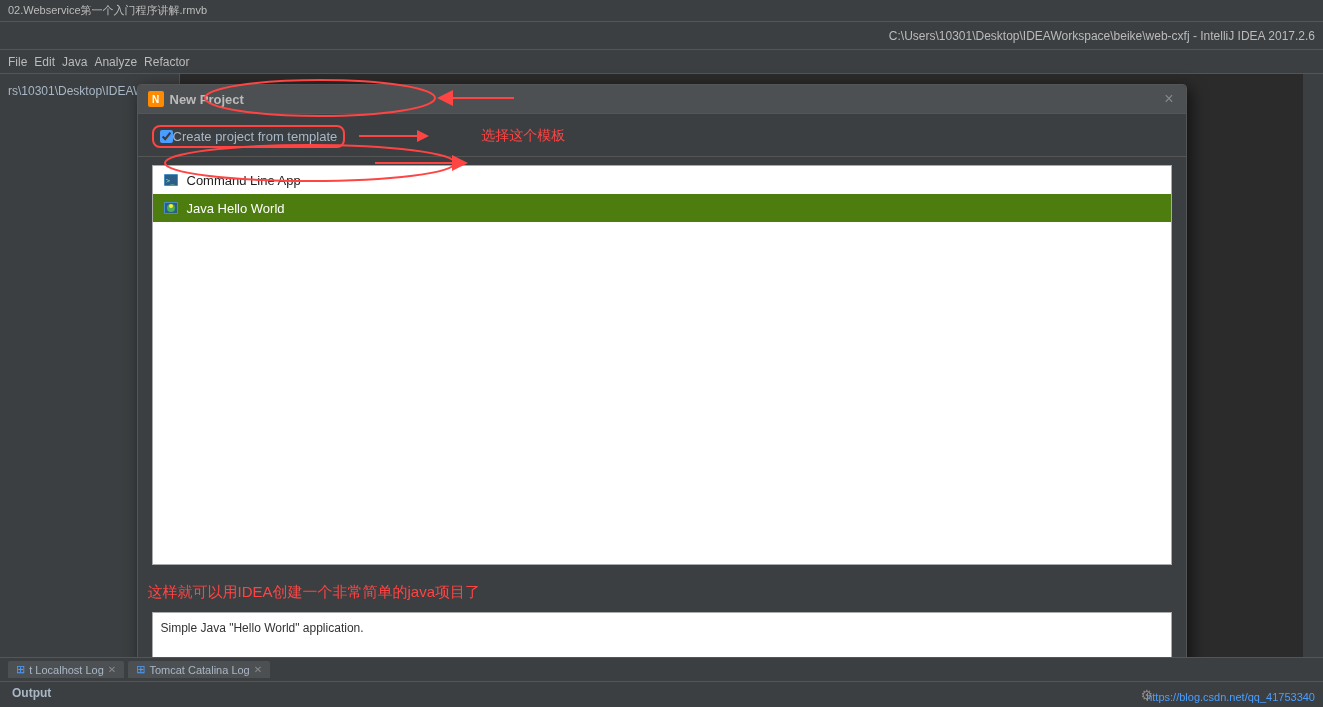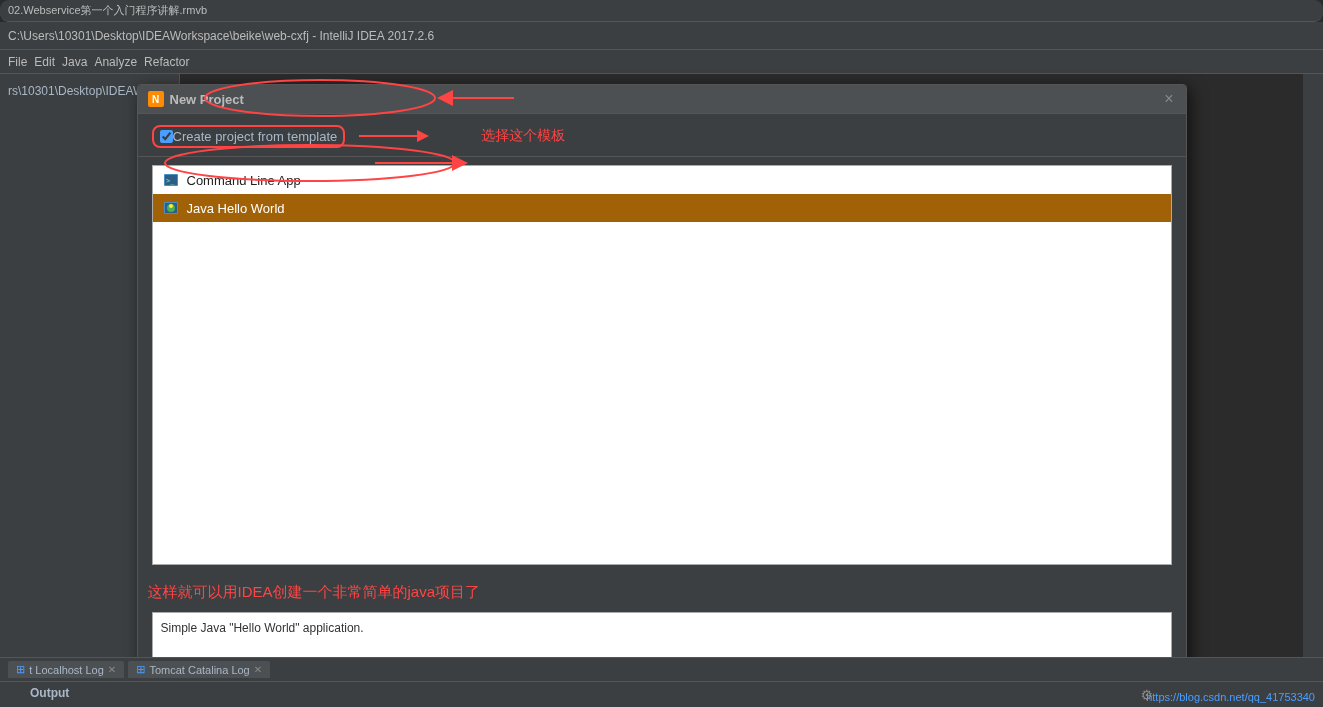--- a/index.html
+++ b/index.html
@@ -26,35 +26,35 @@
       position: absolute;
       top: 0; left: 0; right: 0;
       height: 22px;
       background: #3c3f41;
       display: flex;
       align-items: center;
       padding: 0 8px;
       color: #bbbbbb;
       font-size: 11px;
       border-bottom: 1px solid #555;
-      border-radius: 9px;
     }
 
     
     .ide-title-bar {
       position: absolute;
       top: 22px; left: 0; right: 0;
       height: 28px;
       background: #3c3f41;
       display: flex;
       align-items: center;
       padding: 0 8px;
       color: #bbbbbb;
       font-size: 12px;
       border-bottom: 1px solid #555;
+      justify-content: flex-end;
     }
 
     
     .menu-bar {
       position: absolute;
       top: 50px; left: 0; right: 0;
       height: 24px;
       background: #3c3f41;
       display: flex;
       align-items: center;
@@ -299,21 +299,21 @@
       align-items: center;
       gap: 8px;
       padding: 6px 10px;
       color: #222;
       font-size: 13px;
       cursor: pointer;
       background: #fff;
     }
 
     .template-item.selected {
-      background: #a16207;
+      background: #4d7c0f;
       color: #fff;
     }
 
     .template-icon {
       width: 16px;
       height: 16px;
       flex-shrink: 0;
     }
 
     
@@ -492,18 +492,18 @@
       <span style="color:#4a9eff;">⊞</span>
       <span>t Localhost Log</span>
       <span class="tab-close">✕</span>
     </div>
     <div class="tab-item">
       <span style="color:#4a9eff;">⊞</span>
       <span>Tomcat Catalina Log</span>
       <span class="tab-close">✕</span>
     </div>
   </div>
-  <div style="display:flex; align-items:center; padding: 2px 22px;">
+  <div style="display:flex; align-items:center; padding: 2px 4px;">
     <span class="output-label">Output</span>
   </div>
   <span class="gear-icon-bottom">⚙</span>
   <a class="status-url" href="#">https://blog.csdn.net/qq_41753340</a>
 </div>
 
 </body></html>

